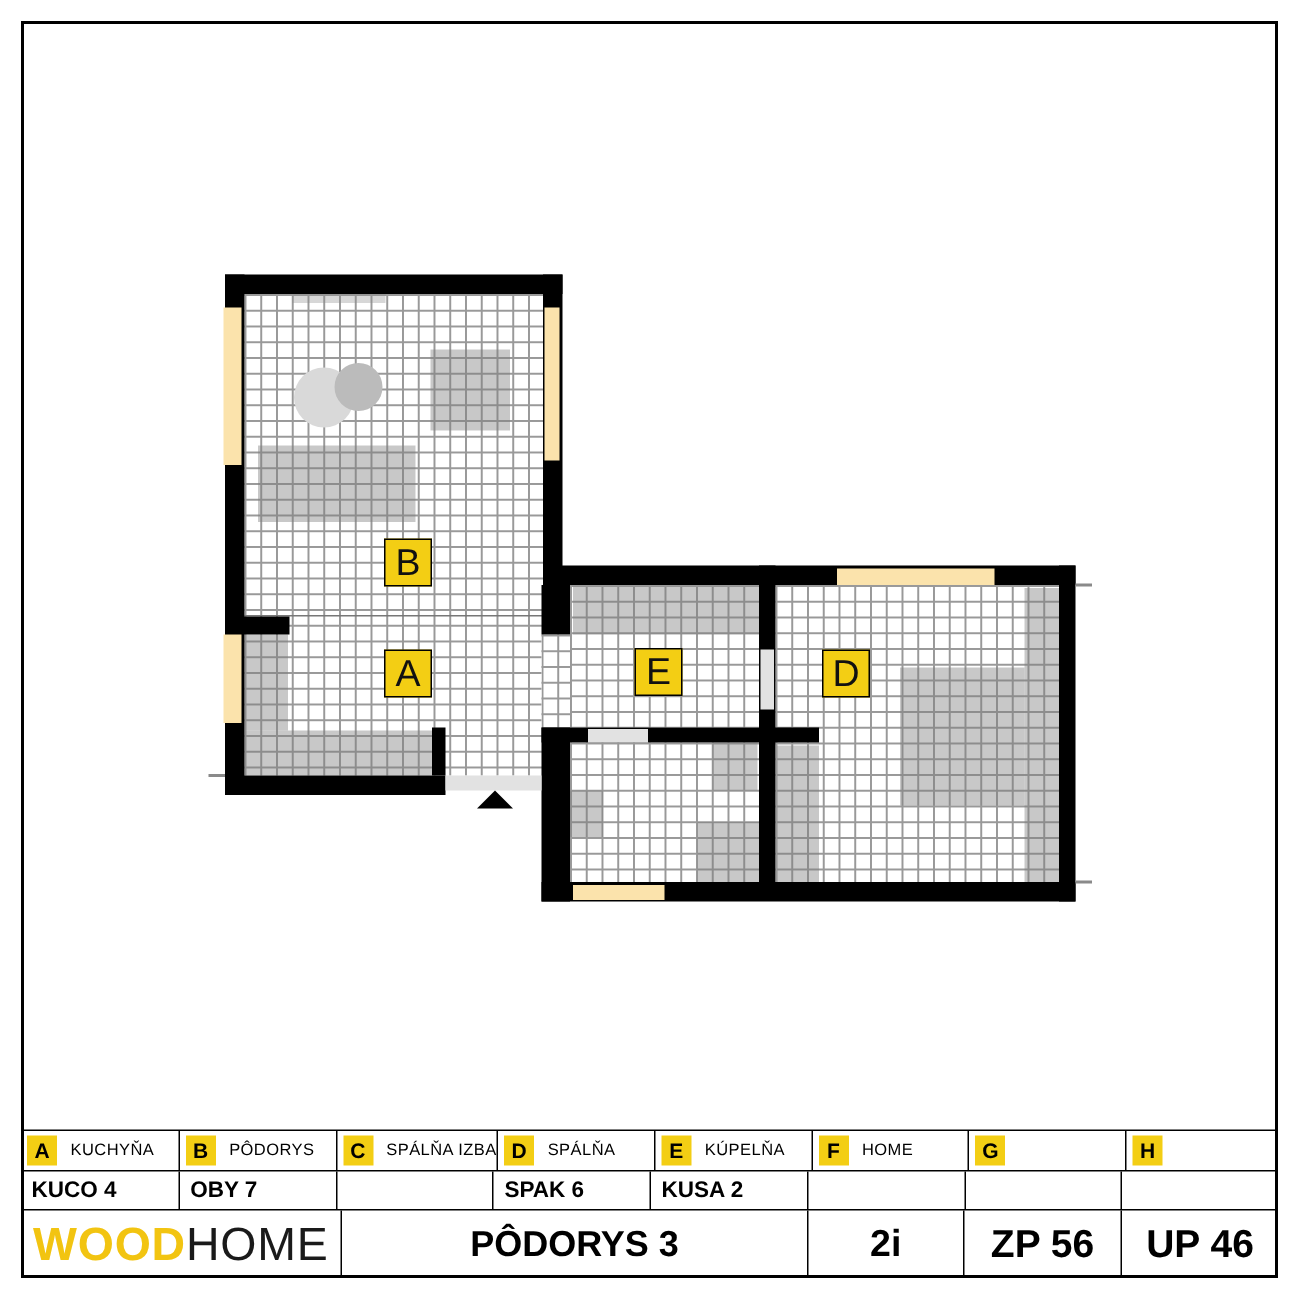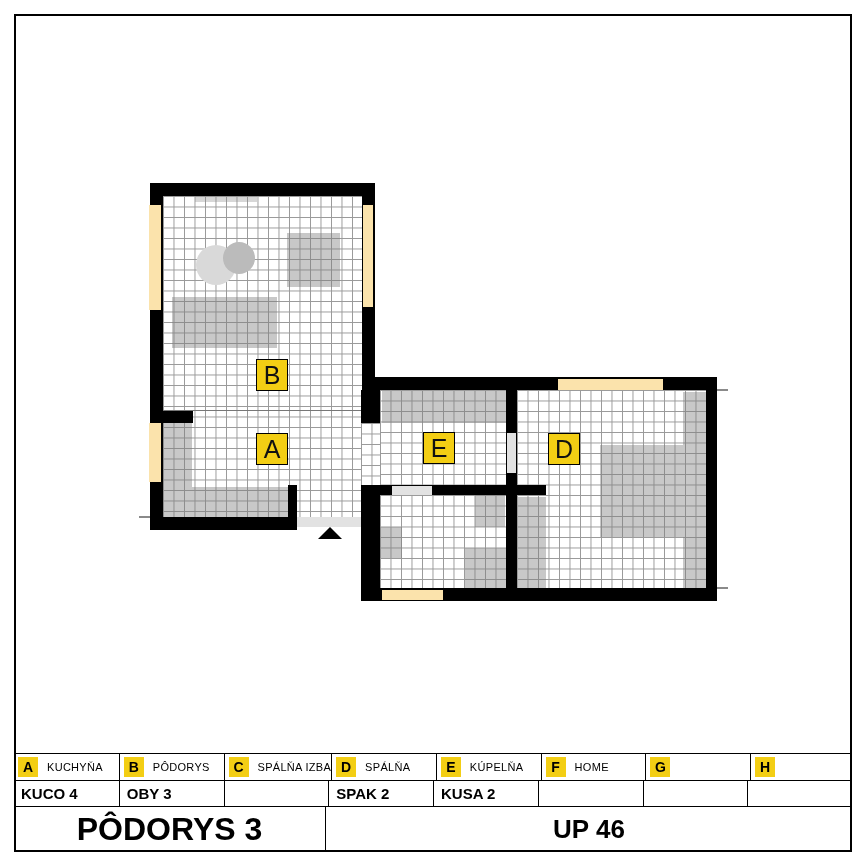--- a/index.html
+++ b/index.html
@@ -42,21 +42,21 @@
   .chip{width:20px;height:20px;margin-left:4px;background:var(--yellow);
     display:flex;align-items:center;justify-content:center;font-weight:bold;font-size:14px;color:#000;flex:0 0 20px;}
   .lg-label{font-size:11px;color:#000;margin-left:9px;letter-spacing:0.3px;white-space:nowrap;}
   .lg-value{font-size:15px;font-weight:bold;color:#000;padding-left:7px;white-space:nowrap;}
 
   
   .footer{position:absolute;left:14px;top:806px;width:838px;height:46px;display:flex;box-sizing:border-box;border-top:1.5px solid #000;}
   .ft-cell{box-sizing:border-box;display:flex;align-items:center;justify-content:center;}
   .ft-cell + .ft-cell{border-left:1.5px solid #000;}
   .ft-logo{flex:0 0 213px;font-size:31px;letter-spacing:0.5px;}
-  .ft-title{flex:0 0 311px;font-size:32px;font-weight:bold;color:#000;text-align:center;}
+  .ft-title{flex:0 0 311px;font-size:24px;font-weight:bold;color:#000;text-align:center;}
   .ft-info{flex:0 0 104px;font-size:25px;font-weight:bold;color:#000;}
   .ft-zp{flex:0 0 105px;font-size:26px;font-weight:bold;color:#000;}
   .ft-up{flex:1;font-size:26px;font-weight:bold;color:#000000;}
   .brand-wood{color:#F2C411;font-weight:bold;}
   .brand-home{color:#1a1a1a;font-weight:normal;}
 </style>
 </head>
 <body>
 
 <div class="page">
@@ -157,39 +157,45 @@
         <span class="chip">H</span>
         <span class="lg-label"></span>
       </div>
   </div>
 
   <div class="lg-row lg-row2">
     <div class="lg-cell">
         <span class="lg-value">KUCO 4</span>
       </div>
     <div class="lg-cell">
-        <span class="lg-value">OBY 3</span>
-      </div>
-    <div class="lg-cell">
-        <span class="lg-value"></span>
-      </div>
-    <div class="lg-cell">
-        <span class="lg-value">SPAK 2</span>
+        <span class="lg-value">OBY 7</span>
+      </div>
+    <div class="lg-cell">
+        <span class="lg-value"></span>
+      </div>
+    <div class="lg-cell">
+        <span class="lg-value">SPAK 6</span>
       </div>
     <div class="lg-cell">
         <span class="lg-value">KUSA 2</span>
       </div>
     <div class="lg-cell">
         <span class="lg-value"></span>
       </div>
     <div class="lg-cell">
         <span class="lg-value"></span>
       </div>
     <div class="lg-cell">
         <span class="lg-value"></span>
       </div>
   </div>
 
   <div class="footer">
+    <div class="ft-cell ft-logo">
+      <span class="brand-wood">WOOD</span>
+        <span class="brand-home">HOME</span>
+    </div>
     <div class="ft-cell ft-title">PÔDORYS 3</div>
+    <div class="ft-cell ft-info">2i</div>
+    <div class="ft-cell ft-zp">ZP 56</div>
     <div class="ft-cell ft-up">UP 46</div>
   </div>
 </div>
 
 </body></html>

